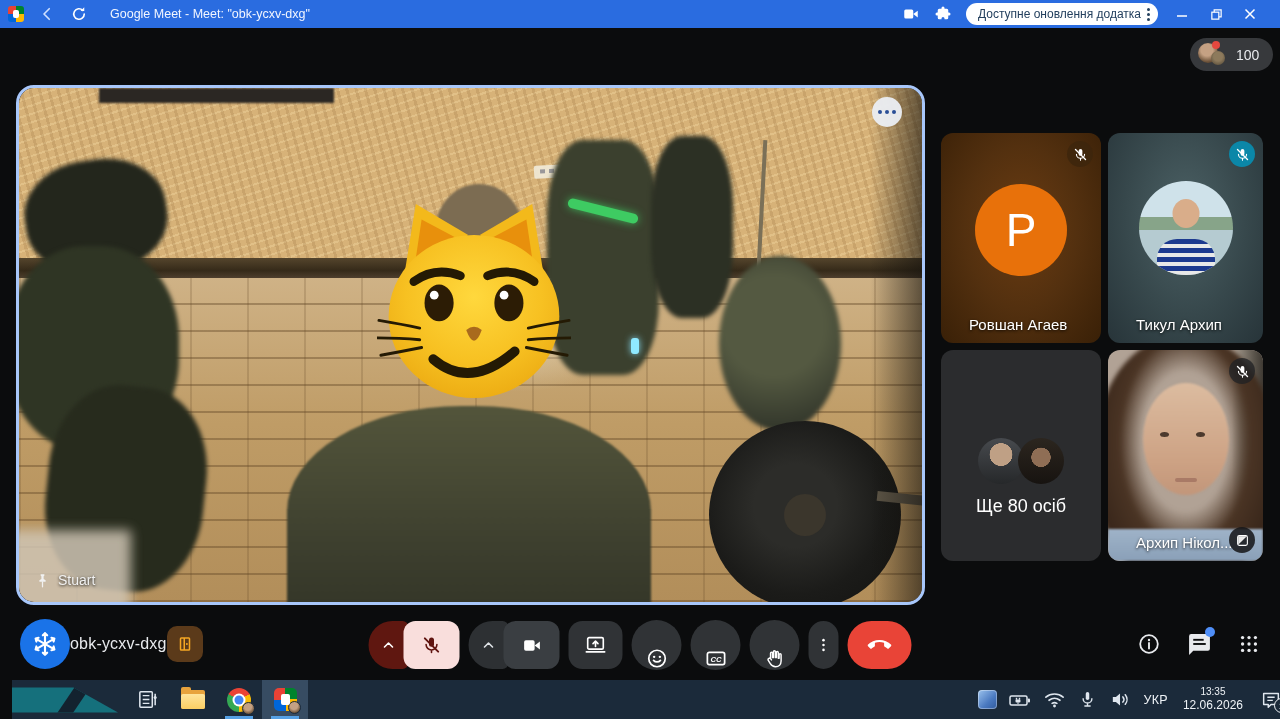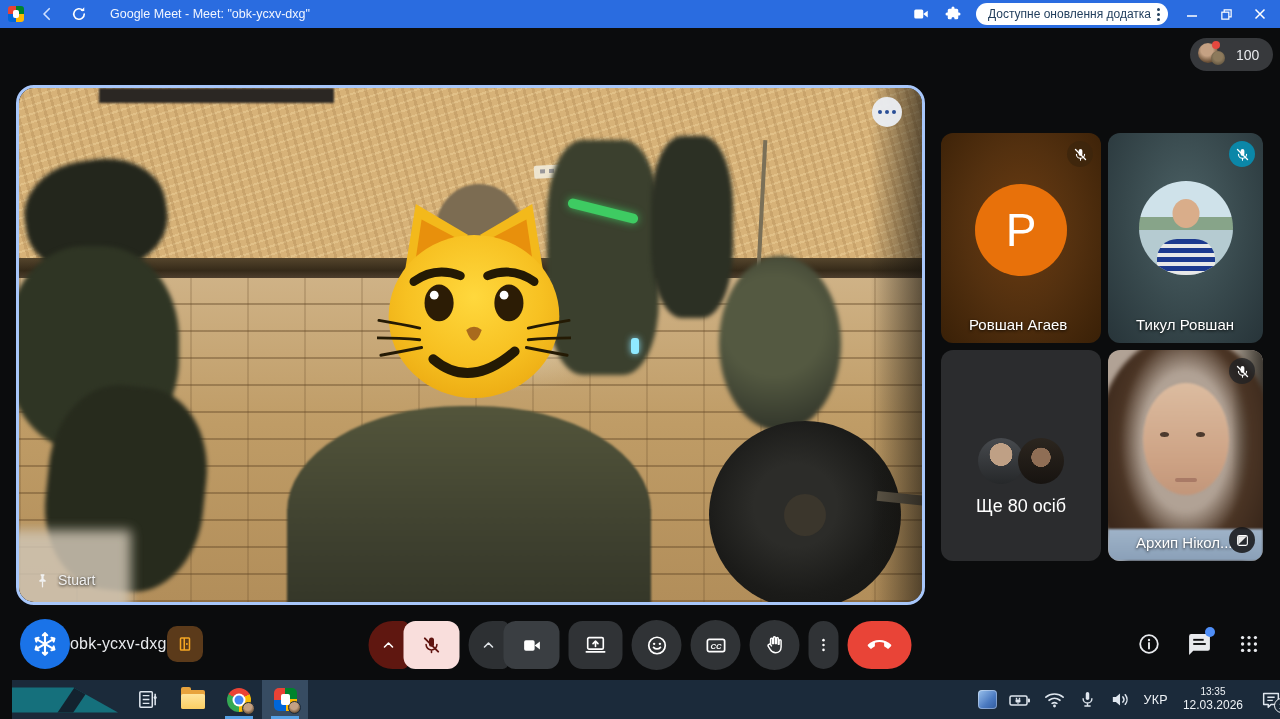--- a/index.html
+++ b/index.html
@@ -10,21 +10,21 @@
   *{margin:0;padding:0;box-sizing:border-box;font-family:"Liberation Sans",sans-serif;}
   html,body{background:#000;}
   svg text{font-family:"Liberation Sans",sans-serif;}
   .screen{position:relative;width:1280px;height:719px;background:var(--bg);overflow:hidden;}
 
   
   .titlebar{position:absolute;left:0;top:0;width:1280px;height:28px;background:var(--titlebar);
     display:flex;align-items:center;color:#f2f6ff;}
   .tb-left{display:flex;align-items:center;gap:14px;padding-left:8px;}
   .tb-title{font-size:12.5px;margin-left:8px;white-space:nowrap;}
-  .tb-right{margin-left:auto;display:flex;align-items:center;gap:14px;padding-right:10px;}
+  .tb-right{margin-left:auto;display:flex;align-items:center;gap:14px;padding-right:20px;}
   .tb-icon{width:18px;height:18px;display:block;}
   .meet-mini{width:16px;height:16px;border-radius:3px;background:
     conic-gradient(#00832d 0 90deg,#ffba00 90deg 180deg,#0066da 180deg 270deg,#e94235 270deg);position:relative;}
   .meet-mini::after{content:"";position:absolute;inset:4px 5px;background:#fff;border-radius:2px;}
   .update-pill{background:#fff;color:#24405e;border-radius:14px;height:22px;display:flex;align-items:center;
     gap:6px;padding:0 8px 0 12px;font-size:12px;white-space:nowrap;}
   .pill-dots{display:flex;flex-direction:column;gap:2px;}
   .pill-dots i{width:3px;height:3px;border-radius:50%;background:#24405e;}
   .win-btn{width:20px;height:18px;display:flex;align-items:center;justify-content:center;}
 
@@ -148,21 +148,21 @@
   .grp{display:flex;align-items:center;}
   .chev{width:40px;height:48px;border-radius:24px 6px 6px 24px;display:flex;align-items:center;justify-content:center;}
   .chev.red{background:#5f1710;}
   .chev.gray{background:#2d3033;}
   .seg-btn{width:56px;height:48px;border-radius:12px;display:flex;align-items:center;justify-content:center;margin-left:-5px;}
   .seg-mic{background:var(--micpink);}
   .seg-cam{background:#3a3e42;}
   .sq-btn{width:54px;height:48px;border-radius:14px;background:var(--btngray);
     display:flex;align-items:center;justify-content:center;}
   .cir-btn{width:50px;height:50px;border-radius:50%;background:var(--btngray);
-    display:flex;align-items:center;justify-content:center;font-style:italic;}
+    display:flex;align-items:flex-end;justify-content:center;font-style:italic;}
   .more-btn{width:30px;height:48px;border-radius:15px;background:var(--btngray);
     display:flex;align-items:center;justify-content:center;}
   .end-btn{width:64px;height:48px;border-radius:24px;background:var(--endcall);
     display:flex;align-items:center;justify-content:center;}
   .right-cluster{position:absolute;right:18px;top:631px;display:flex;align-items:center;gap:24px;}
   .rc-btn{position:relative;width:26px;height:26px;display:flex;align-items:center;justify-content:center;}
   .chat-dot{position:absolute;right:-3px;top:-4px;width:10px;height:10px;border-radius:50%;background:#4f8ef7;}
 
   
   .taskbar{position:absolute;left:12px;top:680px;width:1280px;height:39px;background:var(--taskbar);
@@ -349,21 +349,21 @@
       <span class="pc-head"></span>
         <span class="pc-body"></span>
     </div>
     <div class="mic-badge mb2">
       <svg width="15" height="15" viewBox="0 0 24 24">
           <rect x="9" y="3" width="6" height="11" rx="3" fill="#fff"></rect>
           <path d="M5.5 11.5a6.5 6.5 0 0 0 13 0M12 18v3" stroke="#fff" stroke-width="1.8" fill="none" stroke-linecap="round"></path>
           <path d="M4 4l16 16" stroke="#fff" stroke-width="2.2" stroke-linecap="round"></path>
         </svg>
     </div>
-    <div class="tile-name">Тикул Ровшан</div>
+    <div class="tile-name">Тикул Архип</div>
   </div>
 
   <div class="tile t3">
     <div class="more-avs">
       <span class="ma ma1"></span>
       <span class="ma ma2"></span>
     </div>
     <div class="more-label">Ще 80 осіб</div>
   </div>
 
@@ -565,21 +565,21 @@
         <rect x="10" y="3.5" width="4" height="9" rx="2" fill="#dfe6ee"></rect>
         <path d="M7 11a5 5 0 0 0 10 0M12 16v3.5M9 19.5h6" stroke="#dfe6ee" stroke-width="1.6" fill="none" stroke-linecap="round"></path>
       </svg>
       <svg width="23" height="23" viewBox="0 0 24 24">
         <path d="M4 9.5v5h3.2l4.3 3.8V5.7L7.2 9.5H4z" fill="#dfe6ee"></path>
         <path d="M14.5 9.3a4.2 4.2 0 0 1 0 5.4M17 7a8 8 0 0 1 0 10" stroke="#dfe6ee" stroke-width="1.6" fill="none" stroke-linecap="round"></path>
       </svg>
       <span class="lang">УКР</span>
       <span class="clock">
         <div class="t">13:35</div>
-        <div class="d">12.03.2026</div>
+        <div class="d">12.06.2026</div>
       </span>
       <span class="notif">
         <svg width="22" height="22" viewBox="0 0 24 24">
           <path d="M4 5h16v12h-8l-3 3v-3H4z" fill="none" stroke="#dfe6ee" stroke-width="1.6" stroke-linejoin="round"></path>
           <path d="M8 9h8M8 12.5h6" stroke="#dfe6ee" stroke-width="1.4"></path>
         </svg>
         <span class="notif-badge">1</span>
       </span>
     </div>
   </div>

